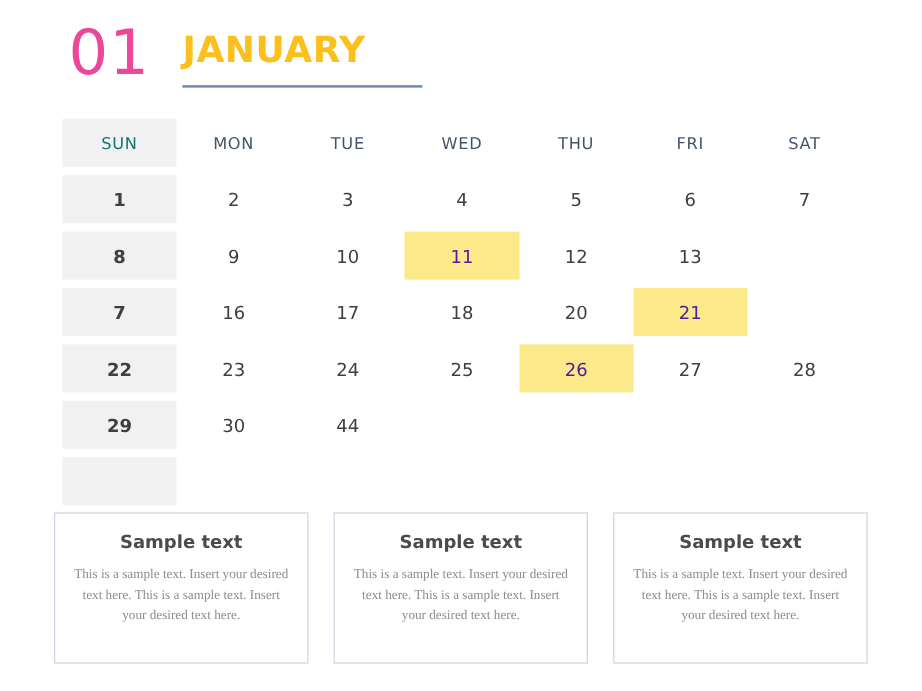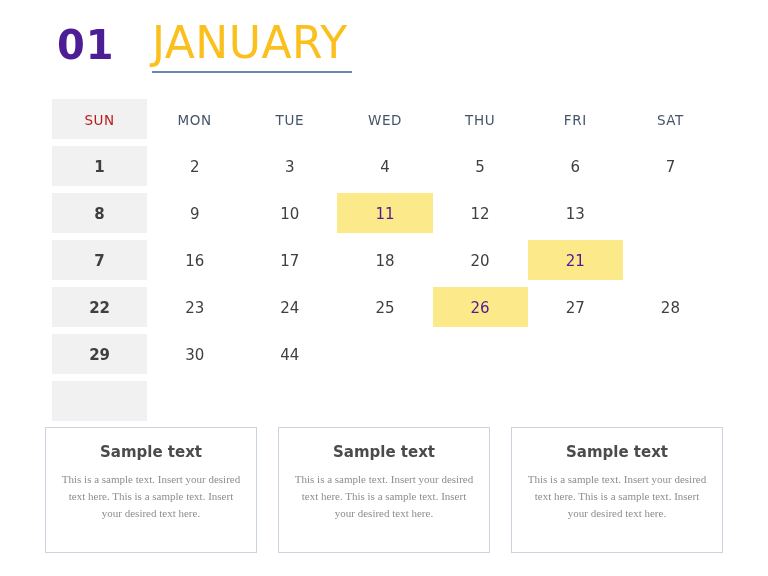--- a/index.html
+++ b/index.html
@@ -20,32 +20,32 @@
     position: absolute;
     left: 0;
     top: 0;
     width: 768px;
     height: 92px;
   }
   .month-number {
     position: absolute;
     left: 57px;
     top: 21px;
-    font-size: 40px;
-    font-weight: 700;
-    color: #4c1d95;
+    font-size: 52px;
+    font-weight: 400;
+    color: #ec4899;
     letter-spacing: 1px;
     line-height: 48px;
   }
   .month-name {
     position: absolute;
     left: 152px;
     top: 17px;
-    font-size: 44px;
-    font-weight: 400;
+    font-size: 30px;
+    font-weight: 700;
     color: #fbc01d;
     letter-spacing: 0.5px;
     line-height: 52px;
   }
   .title-underline {
     position: absolute;
     left: 152px;
     top: 71px;
     width: 200px;
     height: 2px;
@@ -94,21 +94,21 @@
   }
   .cal-cell.sunday .cell-fill {
     background: #f1f1f1;
   }
   .cal-cell.sunday .cell-text {
     font-weight: bold;
     color: #3f3f3f;
   }
   .cal-cell.dow.sunday .cell-text {
     font-weight: 400;
-    color: #b91c1c;
+    color: #0f766e;
   }
   .cal-cell.highlight .cell-fill {
     background: #fbe98a;
   }
   .cal-cell.highlight .cell-text {
     color: #4c1d95;
   }
   .cal-cell.empty .cell-text {
     visibility: hidden;
   }

